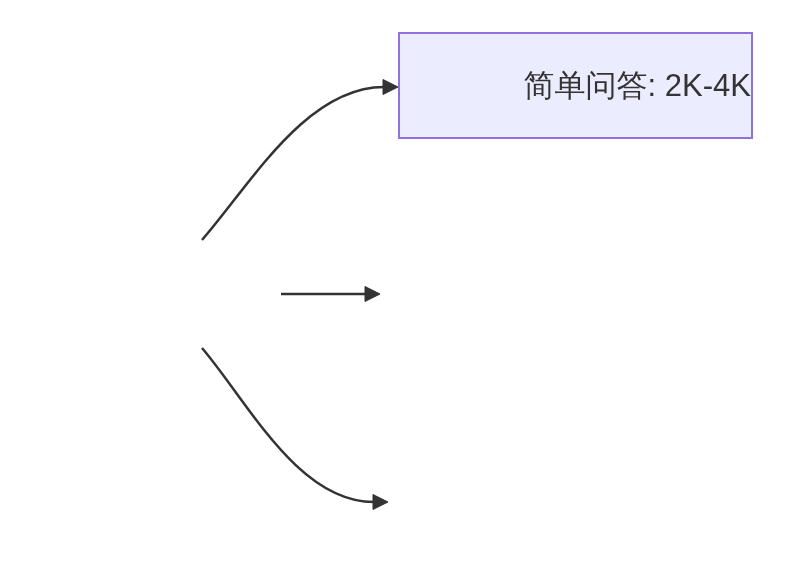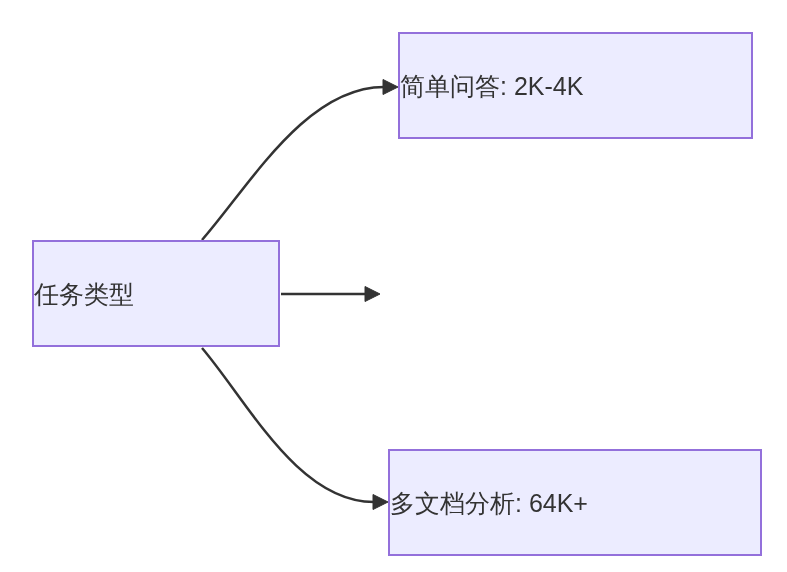--- a/index.html
+++ b/index.html
@@ -31,25 +31,25 @@
     stroke-width: 2.5;
   }
   .edges-layer polygon {
     fill: var(--edge-color);
     stroke: var(--edge-color);
   }
   .node {
     position: absolute;
     display: flex;
     align-items: center;
-    justify-content: flex-start;
+    justify-content: flex-end;
     background: var(--node-fill);
     border: 2px solid var(--node-border);
     color: var(--text-color);
-    font-size: 25px;
+    font-size: 31px;
     line-height: 1.2;
     text-align: center;
     white-space: nowrap;
   }
   .node-root    { left: 32px;  top: 240px; width: 248px; height: 107px; }
   .node-qa      { left: 398px; top: 32px;  width: 355px; height: 107px; }
   .node-summary { left: 380px; top: 240px; width: 391px; height: 108px; }
   .node-multi   { left: 388px; top: 449px; width: 374px; height: 107px; }
 </style>
 </head>
@@ -68,26 +68,20 @@
       <path d="M 281 294 L 366 294"></path>
       <polygon points="365,286.5 365,301.5 380,294"></polygon>
     </g>
 
     <g>
       <path d="M 202 348 C 248 402, 298 502, 374 502"></path>
       <polygon points="373,494.5 373,509.5 388,502"></polygon>
     </g>
   </svg>
 
-  <div class="node node-root">
-    <span>任务类型</span>
-  </div>
 
   <div class="node node-qa">
     <span>简单问答: 2K-4K</span>
   </div>
 
 
-  <div class="node node-multi">
-    <span>多文档分析: 64K+</span>
-  </div>
 
 </div>
 
 </body></html>

